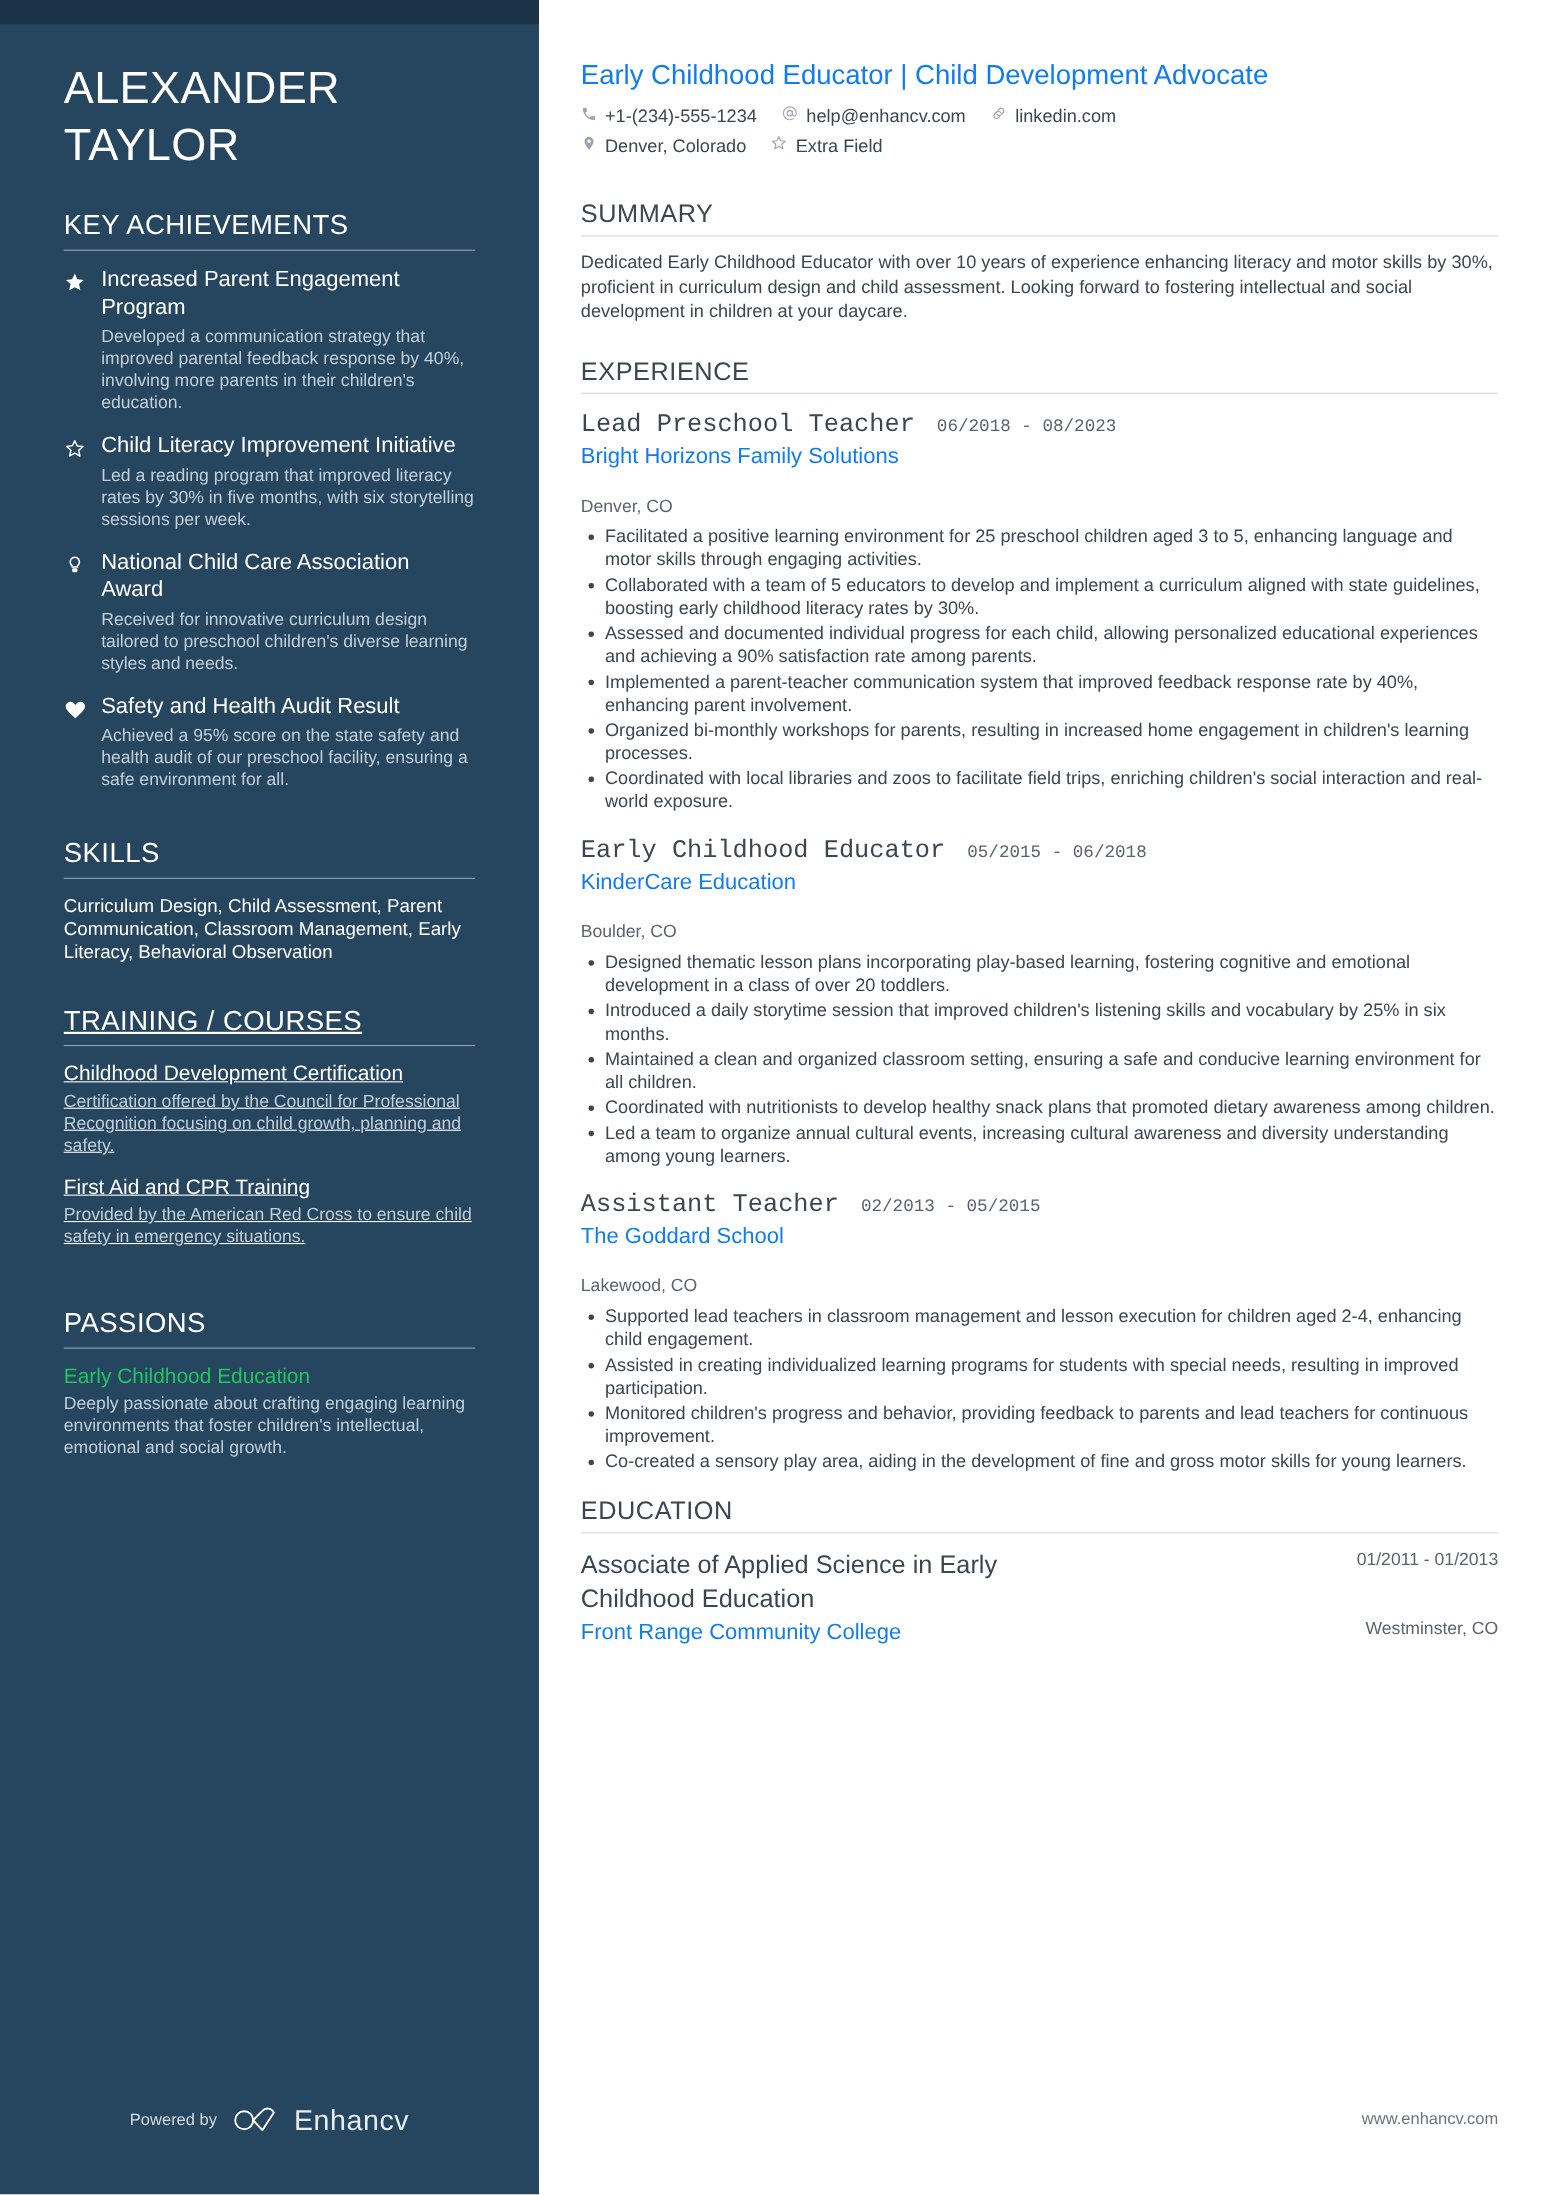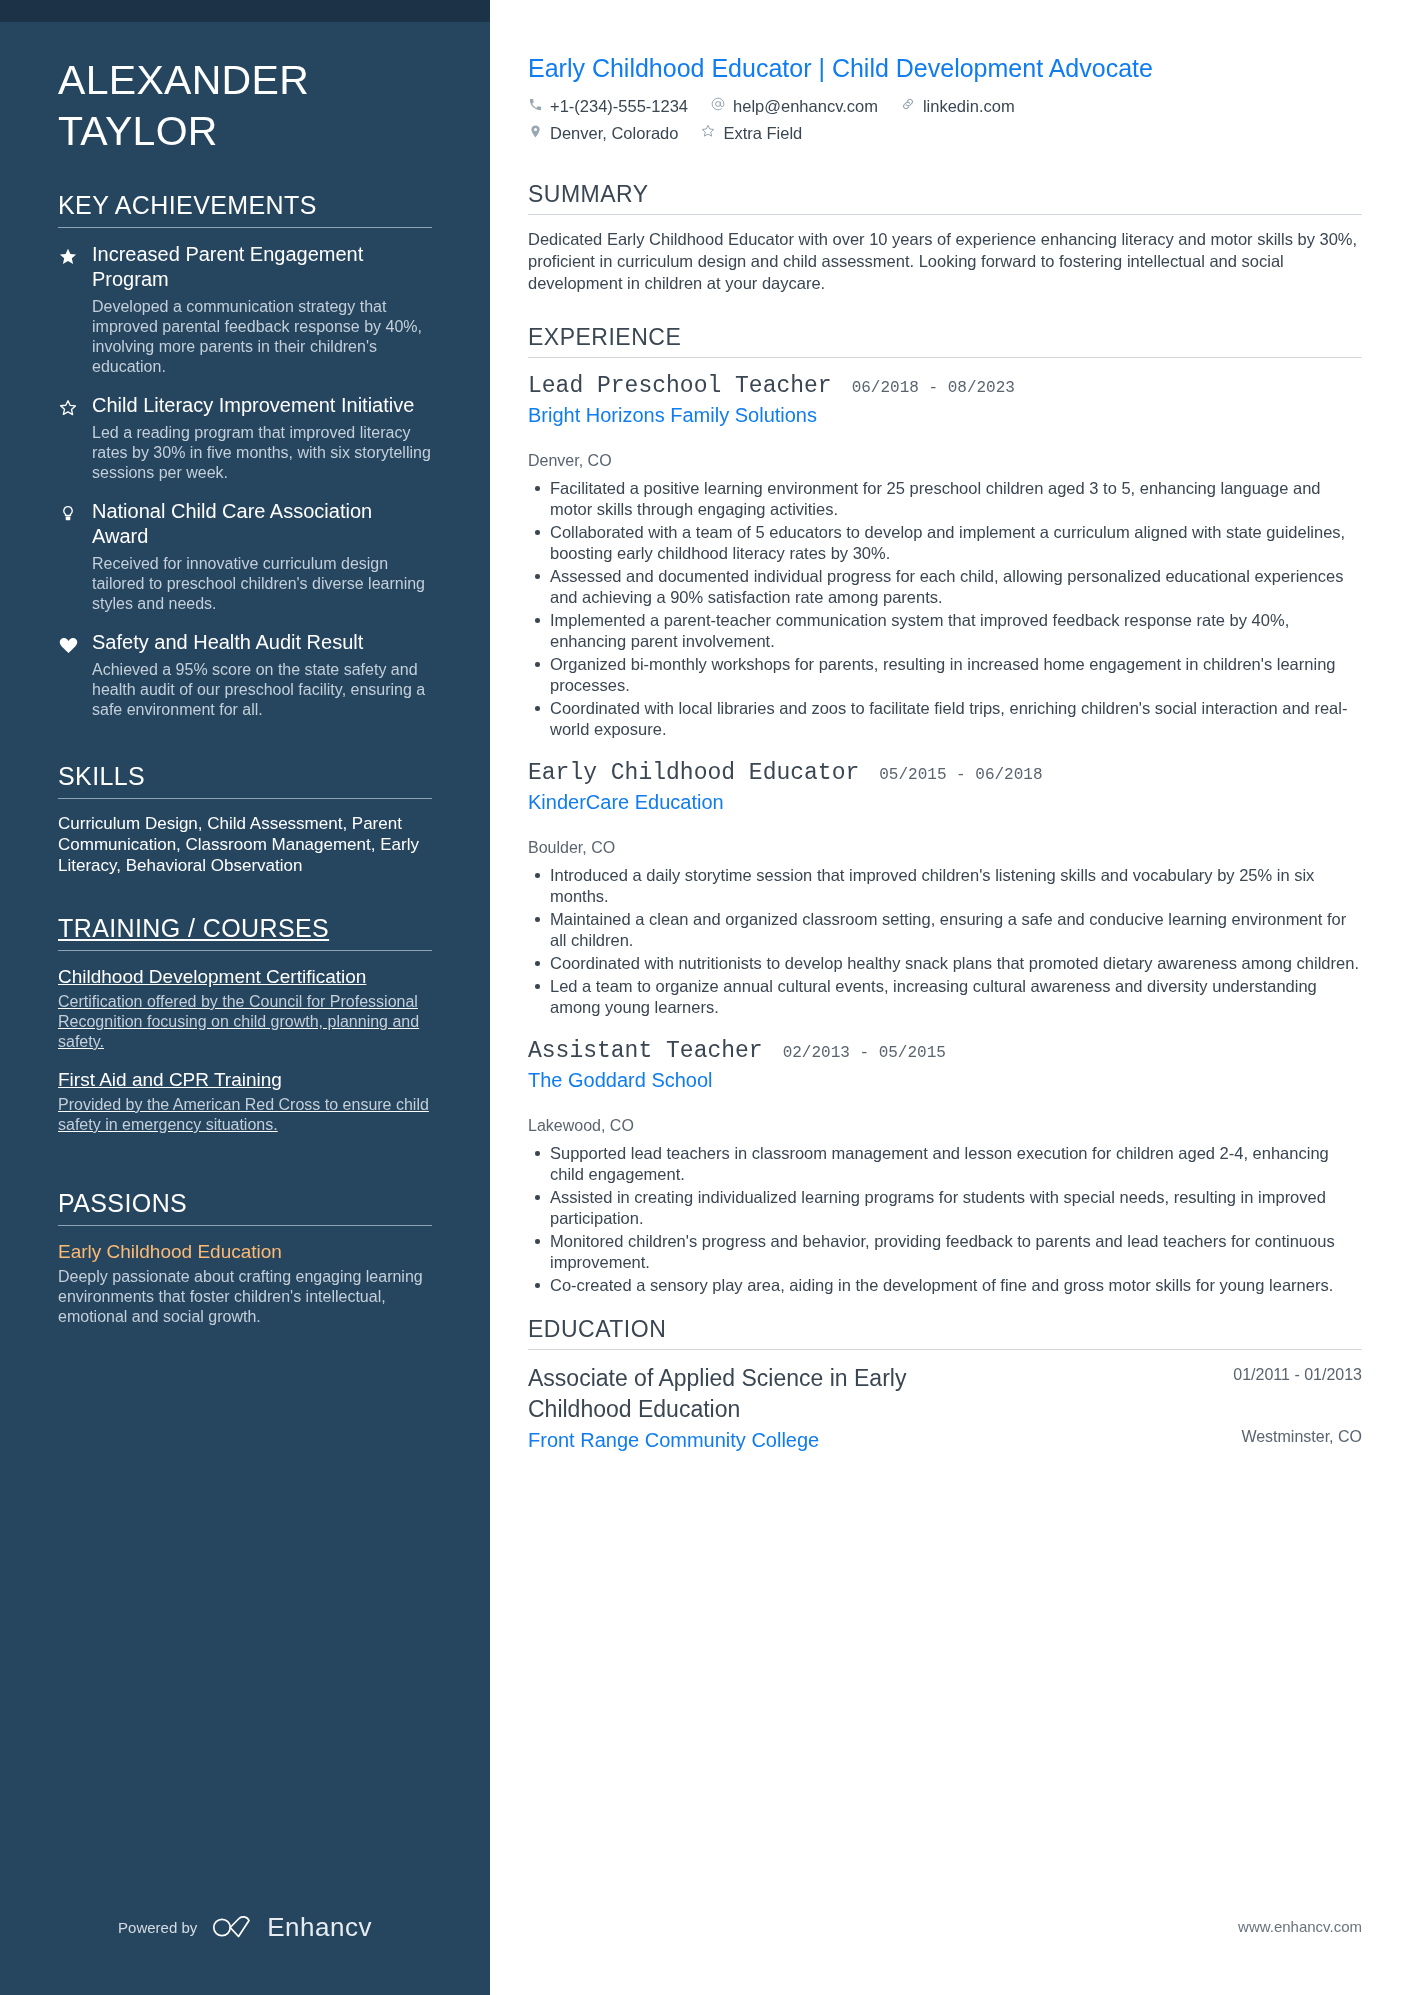--- a/index.html
+++ b/index.html
@@ -93,21 +93,21 @@
     margin-bottom: 3px;
   }
   .course-desc {
     font-size: 16px;
     line-height: 20px;
     color: #c3cfd9;
   }
   .passion-title {
     font-size: 19px;
     line-height: 24px;
-    color: #fdba74;
+    color: #22c55e;
     margin-bottom: 3px;
   }
   .passion-desc {
     font-size: 16px;
     line-height: 20px;
     color: #c3cfd9;
   }
   .sidebar-footer {
     margin-top: auto;
     margin-bottom: 52px;
@@ -451,20 +451,21 @@
       <div class="job">
         <div class="job-head-row">
           <div class="job-role">Early Childhood Educator</div>
           <div class="job-meta">05/2015 - 06/2018</div>
         </div>
         <div class="job-sub-row">
           <div class="job-company">KinderCare Education</div>
           <div class="job-meta">Boulder, CO</div>
         </div>
         <ul class="bullets">
+          <li>Designed thematic lesson plans incorporating play-based learning, fostering cognitive and emotional development in a class of over 20 toddlers.</li>
           <li>Introduced a daily storytime session that improved children's listening skills and vocabulary by 25% in six months.</li>
           <li>Maintained a clean and organized classroom setting, ensuring a safe and conducive learning environment for all children.</li>
           <li>Coordinated with nutritionists to develop healthy snack plans that promoted dietary awareness among children.</li>
           <li>Led a team to organize annual cultural events, increasing cultural awareness and diversity understanding among young learners.</li>
         </ul>
       </div>
 
       <div class="job">
         <div class="job-head-row">
           <div class="job-role">Assistant Teacher</div>

